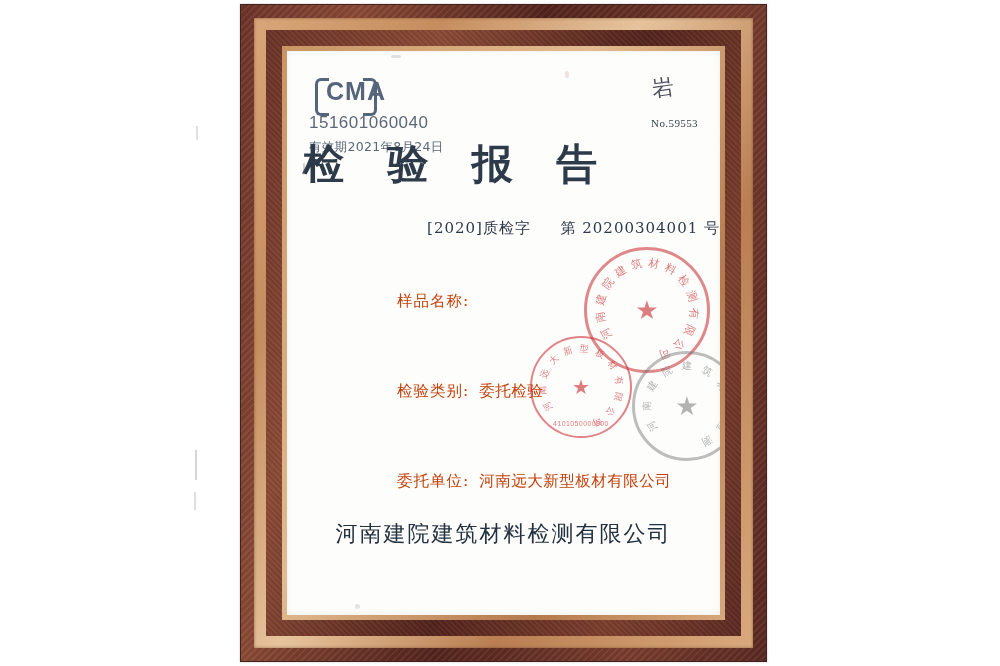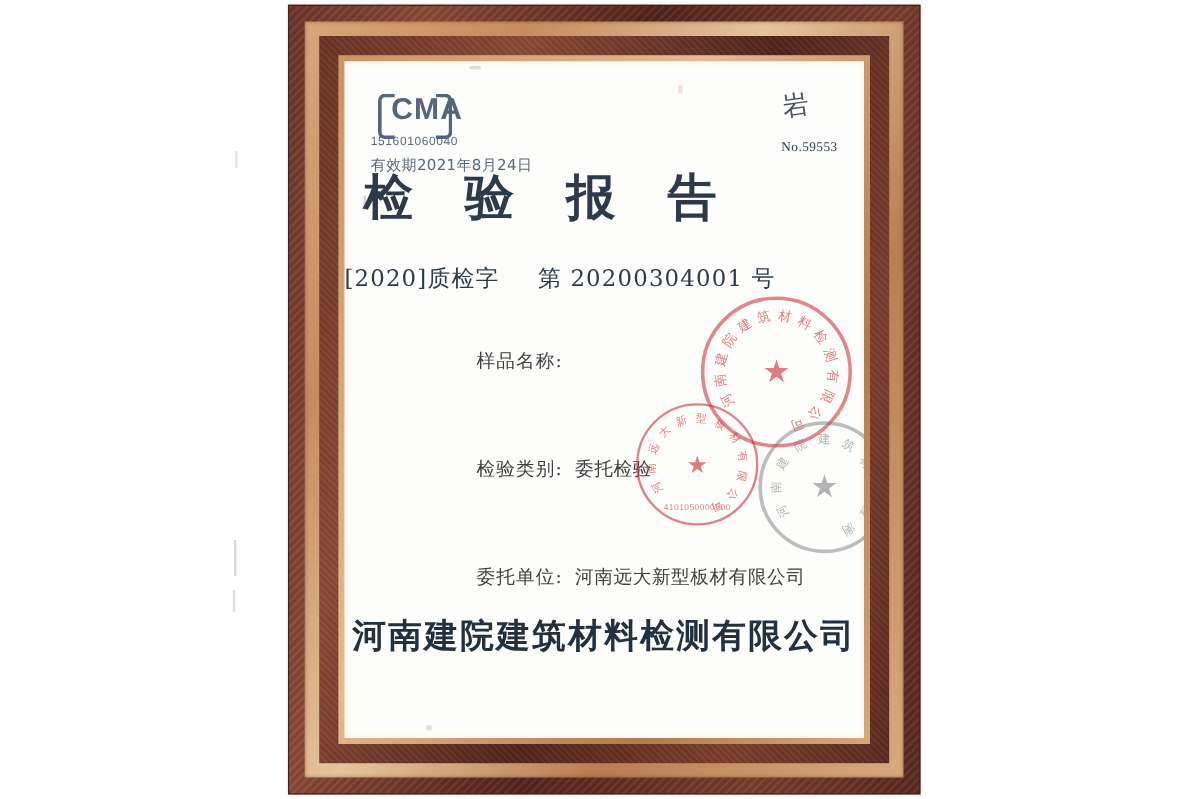--- a/index.html
+++ b/index.html
@@ -104,21 +104,21 @@
     top: 0px;
     width: 56px;
     text-align: center;
     font-size: 25px;
     font-weight: 700;
     letter-spacing: 1px;
     color: #55657c;
     font-family: "Liberation Sans", sans-serif;
   }
   .cma-number {
-    font-size: 10px;
+    font-size: 17px;
     letter-spacing: 0.5px;
     color: #5a6878;
     margin-top: 2px;
     font-family: "Liberation Sans", sans-serif;
   }
   .cma-valid {
     font-size: 12.5px;
     color: #5a6878;
     margin-top: 6px;
     letter-spacing: 0.3px;
@@ -157,60 +157,60 @@
     color: #2d3a4a;
     font-family: Liberation Sans, sans-serif;
     font-weight: 700;
   }
 
   .subtitle {
     position: absolute;
     left: 0;
     right: 0;
     top: 168px;
-    text-align: left;
-    font-size: 19px;
+    text-align: right;
+    font-size: 15px;
     color: #2d3a4a;
     letter-spacing: 1px;
     font-family: "DejaVu Serif", serif;
   }
   .subtitle .gap { display: inline-block; width: 18px; }
 
   .fields {
     position: absolute;
     left: 110px;
     top: 240px;
     right: 40px;
   }
   .field-row {
     display: flex;
     align-items: baseline;
     margin-bottom: 69px;
     font-size: 15.5px;
-    color: #404040;
+    color: #c2410c;
     font-family: "DejaVu Serif", serif;
   }
   .field-label {
     letter-spacing: 1px;
     white-space: nowrap;
   }
   .field-value {
     margin-left: 10px;
     letter-spacing: 0.5px;
     white-space: nowrap;
   }
 
   .footer-org {
     position: absolute;
     left: 0;
     right: 0;
     bottom: 66px;
     text-align: center;
-    font-size: 28px;
-    font-weight: 700;
+    font-size: 22px;
+    font-weight: 400;
     letter-spacing: 2px;
     color: #22303f;
     font-family: "DejaVu Serif", serif;
   }
 
   
   .stamp {
     position: absolute;
     border-radius: 50%;
     display: flex;

